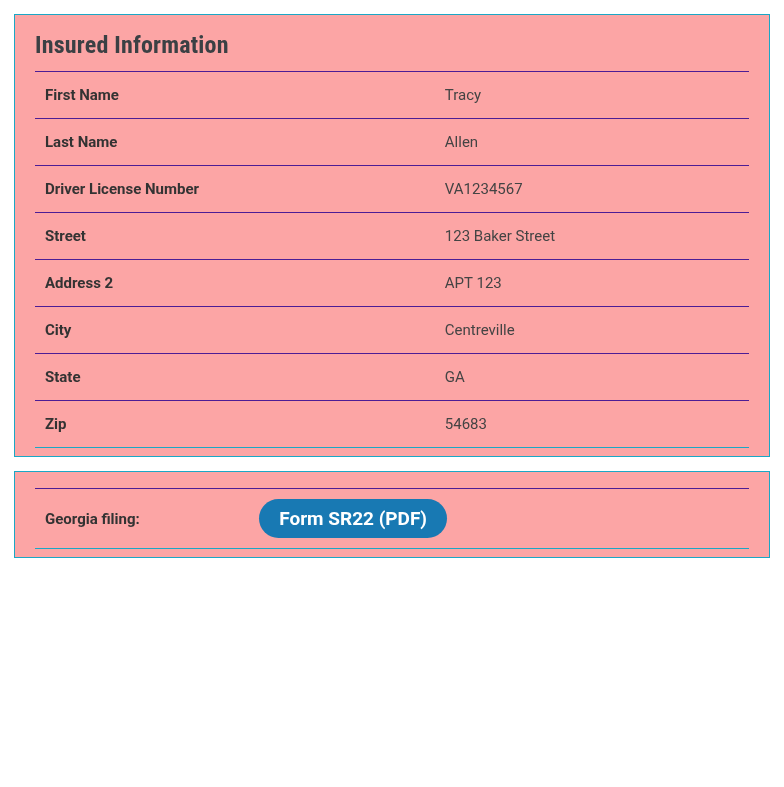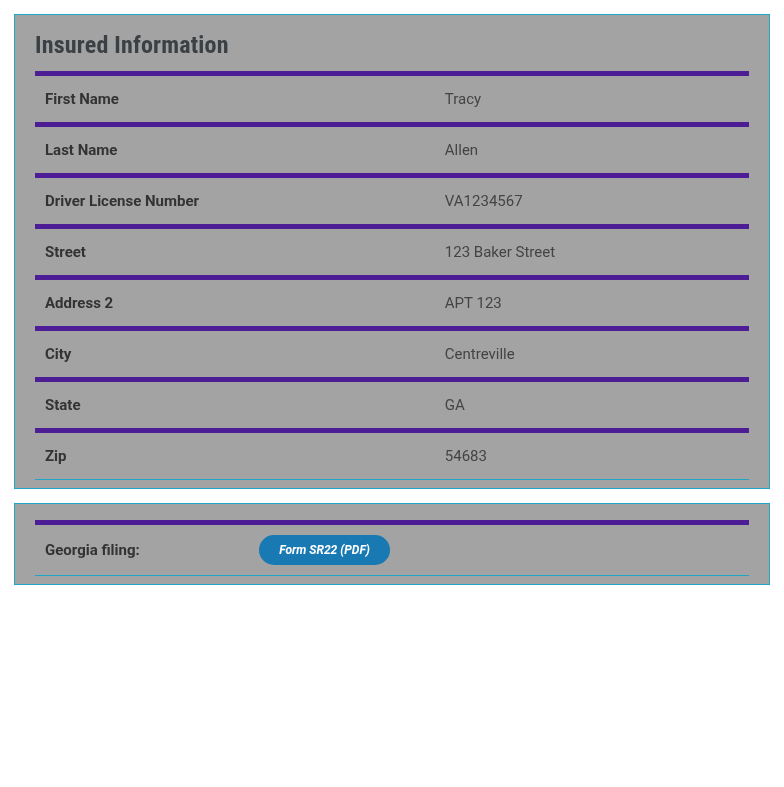--- a/index.html
+++ b/index.html
@@ -9,38 +9,38 @@
     }
     body {
       font-family: -apple-system, BlinkMacSystemFont, "Segoe UI", Roboto, "Helvetica Neue", Arial, sans-serif;
       background: #ffffff;
       padding: 14px;
       color: #333;
       width: 784px;
     }
     .panel {
       border: 1px solid #1ba7c5;
-      background: #a3a3a3;
+      background: #fca5a5;
       padding: 16px 20px 8px 20px;
       margin-bottom: 14px;
     }
     .panel-title {
       font-family: "Roboto Condensed", "Arial Narrow", Arial, sans-serif;
       font-size: 24px;
       font-weight: 700;
       color: #3b4044;
       letter-spacing: 0.2px;
       margin-bottom: 12px;
     }
     .info-table {
       width: 100%;
       border-collapse: collapse;
     }
     .info-table tr {
-      border-top: 5px solid #4c1d95;
+      border-top: 1px solid #4c1d95;
     }
     .info-table tr:last-child {
       border-bottom: 1px solid #1ba7c5;
     }
     .info-table th,
     .info-table td {
       text-align: left;
       padding: 14px 10px;
       font-size: 15px;
       vertical-align: middle;
@@ -63,26 +63,25 @@
       width: 70%;
       padding: 10px 10px;
     }
     .pill-button {
       display: inline-block;
       background: #1879b3;
       color: #ffffff;
       border: none;
       border-radius: 999px;
       padding: 8px 20px;
-      font-size: 12px;
+      font-size: 19px;
       font-weight: 700;
       cursor: pointer;
       text-align: center;
       font-family: inherit;
-      font-style: italic;
     }
   </style>
 </head>
 <body>
 
 <div class="panel">
   <h2 class="panel-title">Insured Information</h2>
   <table class="info-table">
     <tbody>
         <tr>

